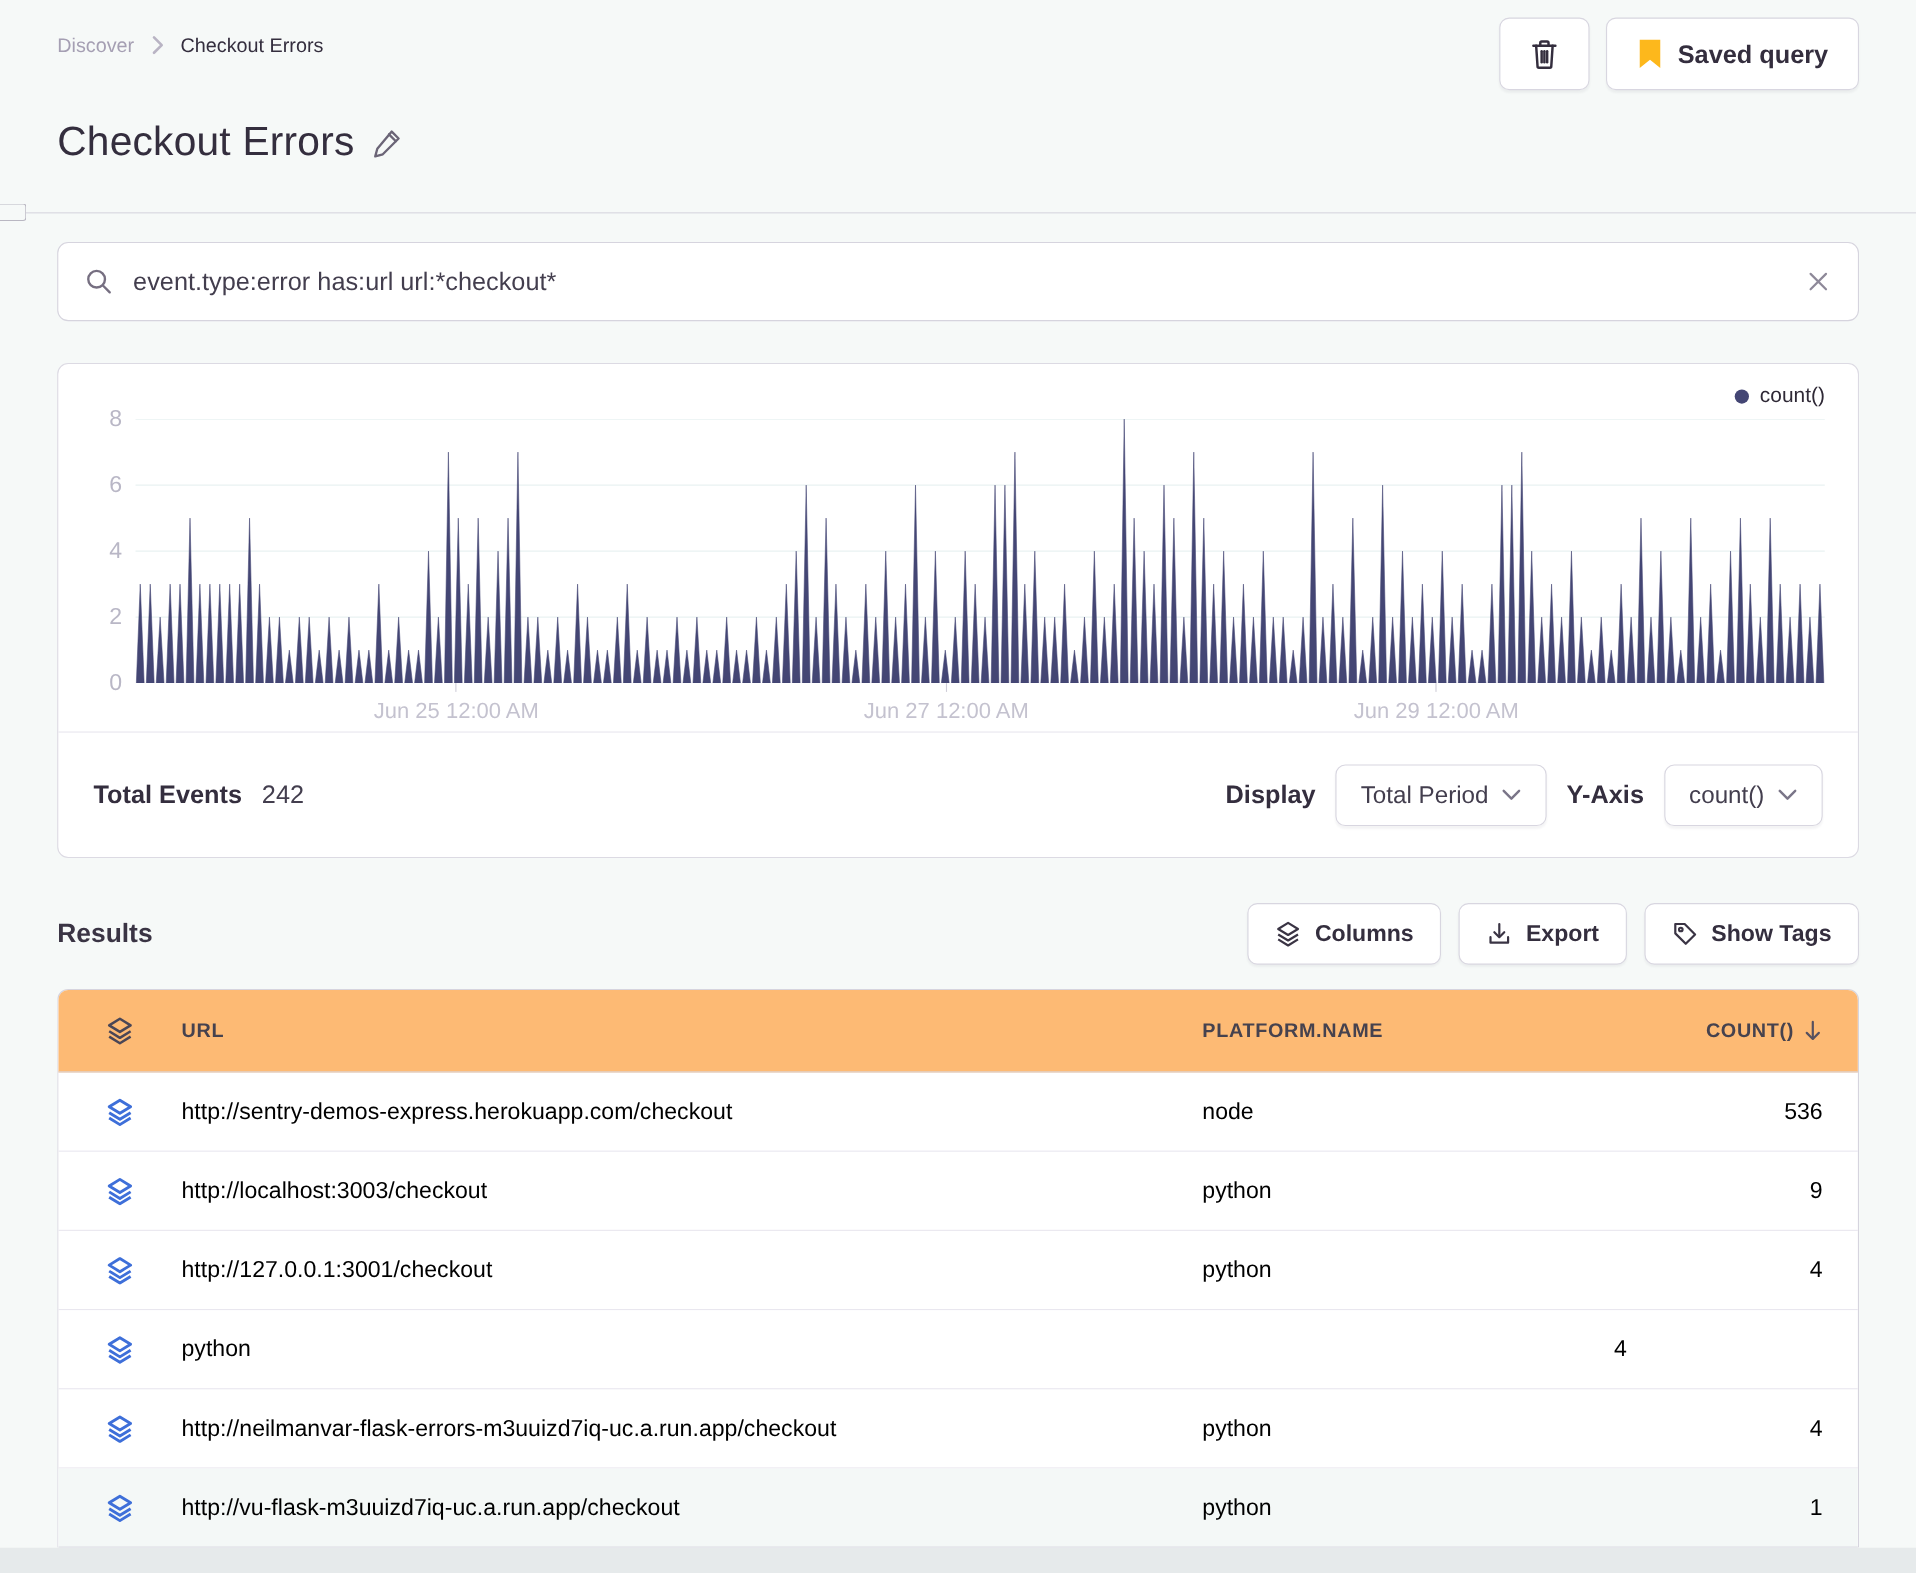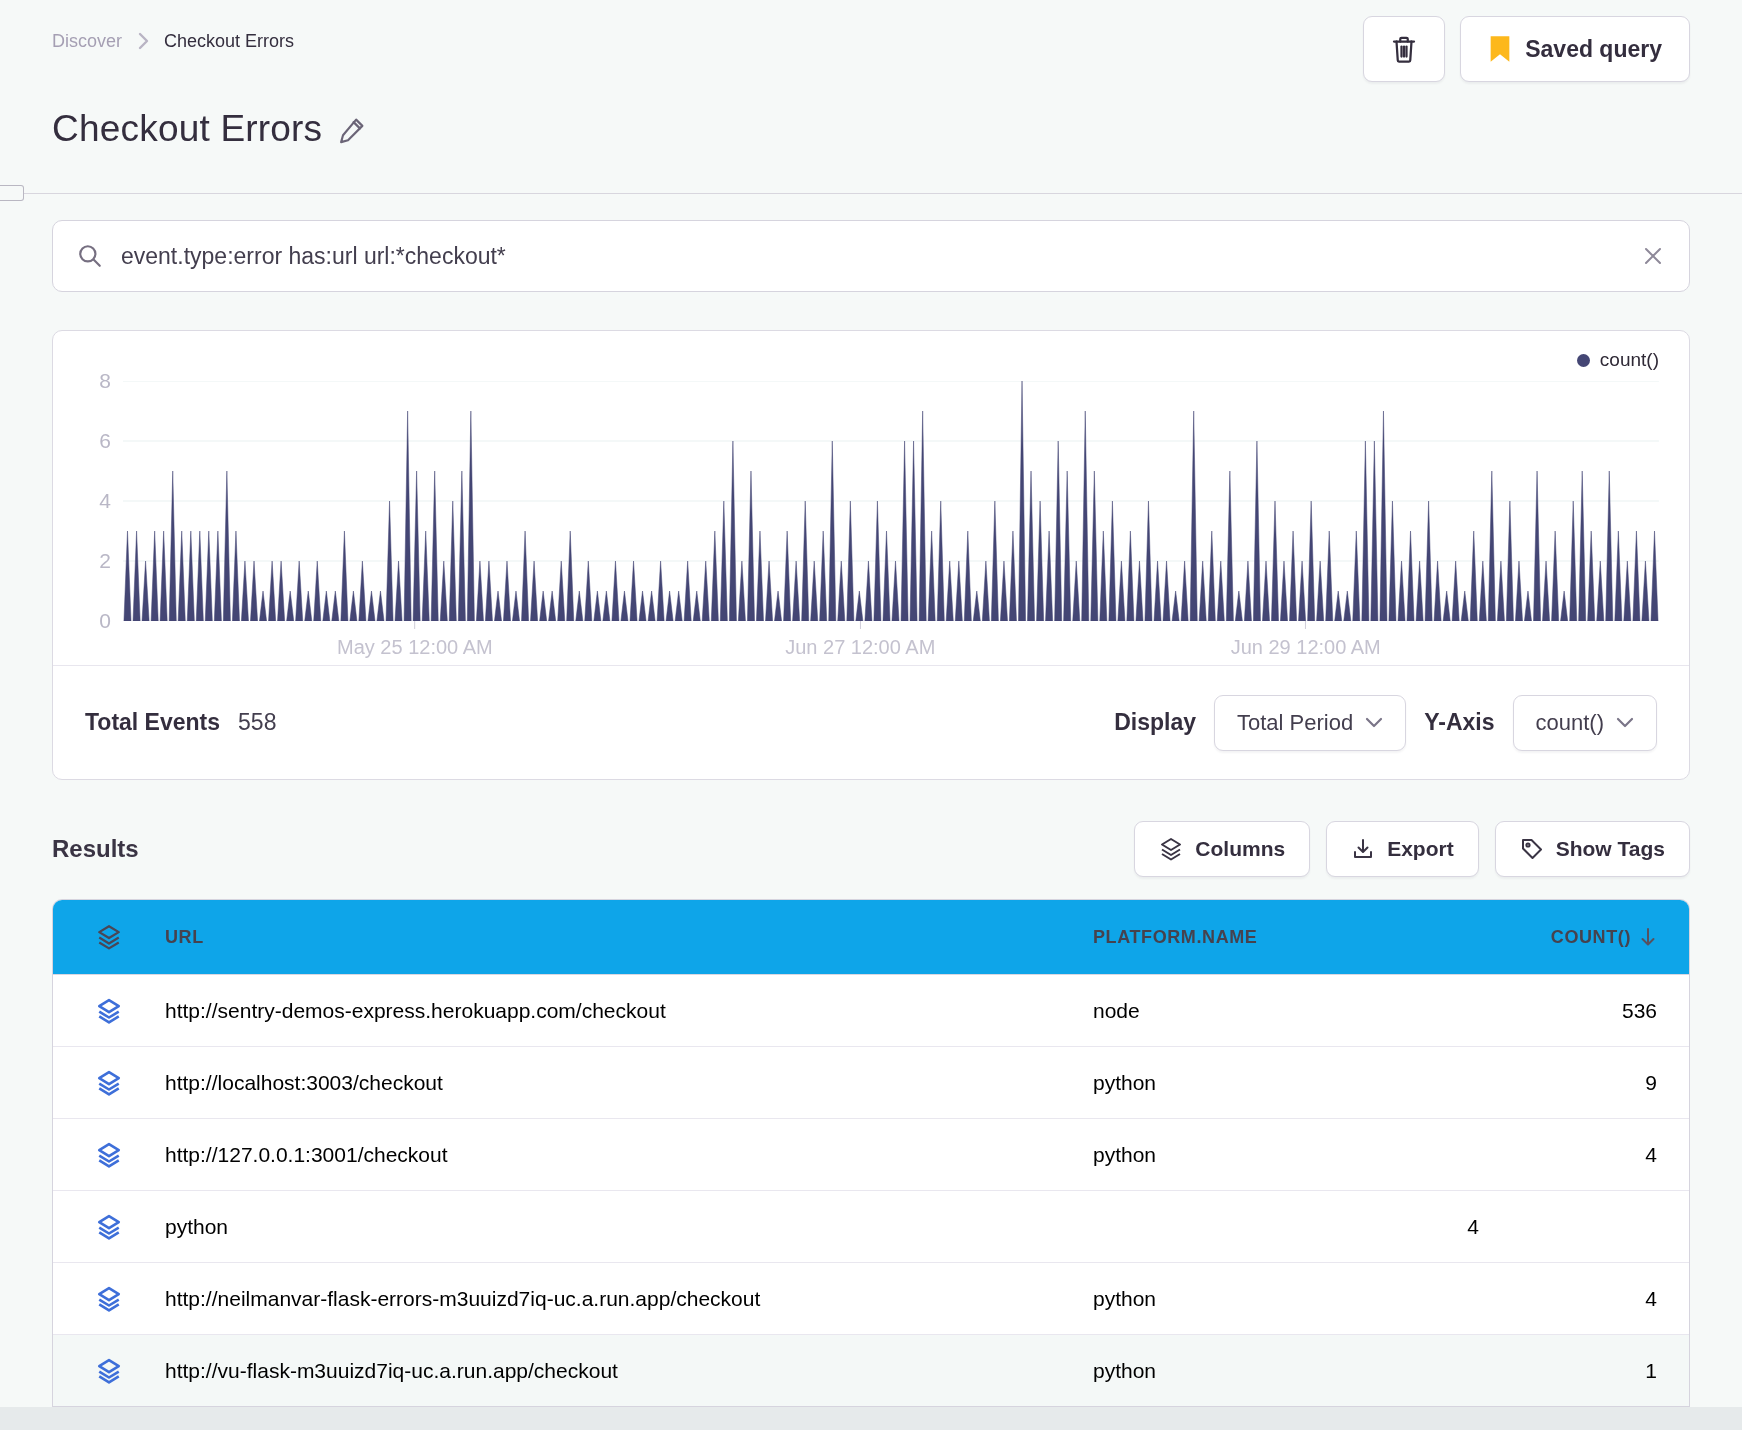--- a/index.html
+++ b/index.html
@@ -64,21 +64,21 @@
   
   .results-row { margin-top:40px; display:flex; justify-content:space-between; align-items:center; height:58px; }
   .results-title { font-size:24px; font-weight:bold; color:#3a3444; }
   .results-actions { display:flex; gap:16px; }
   .small-btn { height:56px; padding:0 24px; font-size:21px; font-weight:bold; gap:12px; }
   .small-btn .bicon { display:flex; color:#3a3444; }
 
   
   .table { margin-top:21px; background:#fff; border:1px solid #d6d4de; border-radius:10px 10px 0 0; border-bottom:none; overflow:hidden; }
   .t-head { display:grid; grid-template-columns:56px 900px 1fr 150px; column-gap:28px; align-items:center;
-            height:75px; padding:0 32px 0 28px; background:#0ea5e9; border-bottom:1px solid #d9d7e1; }
+            height:75px; padding:0 32px 0 28px; background:#fdba74; border-bottom:1px solid #d9d7e1; }
   .t-head .col { font-size:18px; font-weight:bold; letter-spacing:0.6px; color:#46424e; }
   .head-stack { color:#4a4656; display:flex; justify-content:center; cursor:pointer; }
   .col-count { text-align:right; display:flex; justify-content:flex-end; align-items:center; gap:8px; cursor:pointer; }
   .sort-icon { color:#57515f; display:flex; }
   .t-row { display:grid; grid-template-columns:56px 900px 1fr 150px; column-gap:28px; align-items:center;
            height:72px; padding:0 32px 0 28px; border-bottom:1px solid #e9e7ef; font-size:21px; color:#000000; cursor:pointer; }
   .t-row:last-child { background:#f4f8f7; border-bottom:1px solid #d6d4de; }
   .row-stack { color:#3e6fd9; display:flex; justify-content:center; }
   .cell-count { text-align:right; }
   .bottom-band { position:absolute; left:0; bottom:0; width:1742px; height:23px; background:#e6eaeb; }
@@ -173,35 +173,35 @@
                 <line x1="0" x2="1470" y1="60" y2="60" stroke="#e9f2f2" stroke-width="1"></line>
                 <line x1="0" x2="1470" y1="0" y2="0" stroke="#e9f2f2" stroke-width="1"></line>
               </g>
             <path fill="#444674" stroke="#444674" stroke-width="0.5" d="M0.9 240 L4.3 150.0 L7.7 240 Z M9.6 240 L13.0 150.0 L16.4 240 Z M18.2 240 L21.6 180.0 L25.0 240 Z M26.9 240 L30.3 150.0 L33.7 240 Z M35.5 240 L38.9 150.0 L42.3 240 Z M44.2 240 L47.6 90.0 L51.0 240 Z M52.8 240 L56.2 150.0 L59.6 240 Z M61.5 240 L64.9 150.0 L68.3 240 Z M70.1 240 L73.5 150.0 L76.9 240 Z M78.7 240 L82.1 150.0 L85.5 240 Z M87.4 240 L90.8 150.0 L94.2 240 Z M96.0 240 L99.4 90.0 L102.8 240 Z M104.7 240 L108.1 150.0 L111.5 240 Z M113.3 240 L116.7 180.0 L120.1 240 Z M122.0 240 L125.4 180.0 L128.8 240 Z M130.6 240 L134.0 210.0 L137.4 240 Z M139.3 240 L142.7 180.0 L146.1 240 Z M147.9 240 L151.3 180.0 L154.7 240 Z M156.6 240 L160.0 210.0 L163.4 240 Z M165.2 240 L168.6 180.0 L172.0 240 Z M173.9 240 L177.3 210.0 L180.7 240 Z M182.5 240 L185.9 180.0 L189.3 240 Z M191.2 240 L194.6 210.0 L198.0 240 Z M199.8 240 L203.2 210.0 L206.6 240 Z M208.5 240 L211.9 150.0 L215.3 240 Z M217.1 240 L220.5 210.0 L223.9 240 Z M225.7 240 L229.1 180.0 L232.5 240 Z M234.4 240 L237.8 210.0 L241.2 240 Z M243.0 240 L246.4 210.0 L249.8 240 Z M251.7 240 L255.1 120.0 L258.5 240 Z M260.3 240 L263.7 180.0 L267.1 240 Z M269.0 240 L272.4 30.0 L275.8 240 Z M277.6 240 L281.0 90.0 L284.4 240 Z M286.3 240 L289.7 150.0 L293.1 240 Z M294.9 240 L298.3 90.0 L301.7 240 Z M303.6 240 L307.0 180.0 L310.4 240 Z M312.2 240 L315.6 120.0 L319.0 240 Z M320.9 240 L324.3 90.0 L327.7 240 Z M329.5 240 L332.9 30.0 L336.3 240 Z M338.2 240 L341.6 180.0 L345.0 240 Z M346.8 240 L350.2 180.0 L353.6 240 Z M355.5 240 L358.9 210.0 L362.3 240 Z M364.1 240 L367.5 180.0 L370.9 240 Z M372.7 240 L376.1 210.0 L379.5 240 Z M381.4 240 L384.8 150.0 L388.2 240 Z M390.0 240 L393.4 180.0 L396.8 240 Z M398.7 240 L402.1 210.0 L405.5 240 Z M407.3 240 L410.7 210.0 L414.1 240 Z M416.0 240 L419.4 180.0 L422.8 240 Z M424.6 240 L428.0 150.0 L431.4 240 Z M433.3 240 L436.7 210.0 L440.1 240 Z M441.9 240 L445.3 180.0 L448.7 240 Z M450.6 240 L454.0 210.0 L457.4 240 Z M459.2 240 L462.6 210.0 L466.0 240 Z M467.9 240 L471.3 180.0 L474.7 240 Z M476.5 240 L479.9 210.0 L483.3 240 Z M485.2 240 L488.6 180.0 L492.0 240 Z M493.8 240 L497.2 210.0 L500.6 240 Z M502.5 240 L505.9 210.0 L509.3 240 Z M511.1 240 L514.5 180.0 L517.9 240 Z M519.7 240 L523.1 210.0 L526.5 240 Z M528.4 240 L531.8 210.0 L535.2 240 Z M537.0 240 L540.4 180.0 L543.8 240 Z M545.7 240 L549.1 210.0 L552.5 240 Z M554.3 240 L557.7 180.0 L561.1 240 Z M563.0 240 L566.4 150.0 L569.8 240 Z M571.6 240 L575.0 120.0 L578.4 240 Z M580.3 240 L583.7 60.0 L587.1 240 Z M588.9 240 L592.3 180.0 L595.7 240 Z M597.6 240 L601.0 90.0 L604.4 240 Z M606.2 240 L609.6 150.0 L613.0 240 Z M614.9 240 L618.3 180.0 L621.7 240 Z M623.5 240 L626.9 210.0 L630.3 240 Z M632.2 240 L635.6 150.0 L639.0 240 Z M640.8 240 L644.2 180.0 L647.6 240 Z M649.5 240 L652.9 120.0 L656.3 240 Z M658.1 240 L661.5 180.0 L664.9 240 Z M666.7 240 L670.1 150.0 L673.5 240 Z M675.4 240 L678.8 60.0 L682.2 240 Z M684.0 240 L687.4 180.0 L690.8 240 Z M692.7 240 L696.1 120.0 L699.5 240 Z M701.3 240 L704.7 210.0 L708.1 240 Z M710.0 240 L713.4 180.0 L716.8 240 Z M718.6 240 L722.0 120.0 L725.4 240 Z M727.3 240 L730.7 150.0 L734.1 240 Z M735.9 240 L739.3 180.0 L742.7 240 Z M744.6 240 L748.0 60.0 L751.4 240 Z M753.2 240 L756.6 60.0 L760.0 240 Z M761.9 240 L765.3 30.0 L768.7 240 Z M770.5 240 L773.9 150.0 L777.3 240 Z M779.2 240 L782.6 120.0 L786.0 240 Z M787.8 240 L791.2 180.0 L794.6 240 Z M796.5 240 L799.9 180.0 L803.3 240 Z M805.1 240 L808.5 150.0 L811.9 240 Z M813.7 240 L817.1 210.0 L820.5 240 Z M822.4 240 L825.8 180.0 L829.2 240 Z M831.0 240 L834.4 120.0 L837.8 240 Z M839.7 240 L843.1 180.0 L846.5 240 Z M848.3 240 L851.7 150.0 L855.1 240 Z M857.0 240 L860.4 0.0 L863.8 240 Z M865.6 240 L869.0 90.0 L872.4 240 Z M874.3 240 L877.7 120.0 L881.1 240 Z M882.9 240 L886.3 150.0 L889.7 240 Z M891.6 240 L895.0 60.0 L898.4 240 Z M900.2 240 L903.6 90.0 L907.0 240 Z M908.9 240 L912.3 180.0 L915.7 240 Z M917.5 240 L920.9 30.0 L924.3 240 Z M926.2 240 L929.6 90.0 L933.0 240 Z M934.8 240 L938.2 150.0 L941.6 240 Z M943.5 240 L946.9 120.0 L950.3 240 Z M952.1 240 L955.5 180.0 L958.9 240 Z M960.7 240 L964.1 150.0 L967.5 240 Z M969.4 240 L972.8 180.0 L976.2 240 Z M978.0 240 L981.4 120.0 L984.8 240 Z M986.7 240 L990.1 180.0 L993.5 240 Z M995.3 240 L998.7 180.0 L1002.1 240 Z M1004.0 240 L1007.4 210.0 L1010.8 240 Z M1012.6 240 L1016.0 180.0 L1019.4 240 Z M1021.3 240 L1024.7 30.0 L1028.1 240 Z M1029.9 240 L1033.3 180.0 L1036.7 240 Z M1038.6 240 L1042.0 150.0 L1045.4 240 Z M1047.2 240 L1050.6 180.0 L1054.0 240 Z M1055.9 240 L1059.3 90.0 L1062.7 240 Z M1064.5 240 L1067.9 210.0 L1071.3 240 Z M1073.2 240 L1076.6 180.0 L1080.0 240 Z M1081.8 240 L1085.2 60.0 L1088.6 240 Z M1090.5 240 L1093.9 180.0 L1097.3 240 Z M1099.1 240 L1102.5 120.0 L1105.9 240 Z M1107.7 240 L1111.1 180.0 L1114.5 240 Z M1116.4 240 L1119.8 150.0 L1123.2 240 Z M1125.0 240 L1128.4 180.0 L1131.8 240 Z M1133.7 240 L1137.1 120.0 L1140.5 240 Z M1142.3 240 L1145.7 180.0 L1149.1 240 Z M1151.0 240 L1154.4 150.0 L1157.8 240 Z M1159.6 240 L1163.0 210.0 L1166.4 240 Z M1168.3 240 L1171.7 210.0 L1175.1 240 Z M1176.9 240 L1180.3 150.0 L1183.7 240 Z M1185.6 240 L1189.0 60.0 L1192.4 240 Z M1194.2 240 L1197.6 60.0 L1201.0 240 Z M1202.9 240 L1206.3 30.0 L1209.7 240 Z M1211.5 240 L1214.9 120.0 L1218.3 240 Z M1220.2 240 L1223.6 180.0 L1227.0 240 Z M1228.8 240 L1232.2 150.0 L1235.6 240 Z M1237.5 240 L1240.9 180.0 L1244.3 240 Z M1246.1 240 L1249.5 120.0 L1252.9 240 Z M1254.7 240 L1258.1 180.0 L1261.5 240 Z M1263.4 240 L1266.8 210.0 L1270.2 240 Z M1272.0 240 L1275.4 180.0 L1278.8 240 Z M1280.7 240 L1284.1 210.0 L1287.5 240 Z M1289.3 240 L1292.7 150.0 L1296.1 240 Z M1298.0 240 L1301.4 180.0 L1304.8 240 Z M1306.6 240 L1310.0 90.0 L1313.4 240 Z M1315.3 240 L1318.7 180.0 L1322.1 240 Z M1323.9 240 L1327.3 120.0 L1330.7 240 Z M1332.6 240 L1336.0 180.0 L1339.4 240 Z M1341.2 240 L1344.6 210.0 L1348.0 240 Z M1349.9 240 L1353.3 90.0 L1356.7 240 Z M1358.5 240 L1361.9 180.0 L1365.3 240 Z M1367.2 240 L1370.6 150.0 L1374.0 240 Z M1375.8 240 L1379.2 210.0 L1382.6 240 Z M1384.5 240 L1387.9 120.0 L1391.3 240 Z M1393.1 240 L1396.5 90.0 L1399.9 240 Z M1401.7 240 L1405.1 150.0 L1408.5 240 Z M1410.4 240 L1413.8 180.0 L1417.2 240 Z M1419.0 240 L1422.4 90.0 L1425.8 240 Z M1427.7 240 L1431.1 150.0 L1434.5 240 Z M1436.3 240 L1439.7 180.0 L1443.1 240 Z M1445.0 240 L1448.4 150.0 L1451.8 240 Z M1453.6 240 L1457.0 180.0 L1460.4 240 Z M1462.3 240 L1465.7 150.0 L1469.1 240 Z "></path>
           </svg>
         </div>
       </div>
       <div class="x-axis">
         <div class="x-tick" style="left: 19%;">
             <span class="mark"></span>
-            <span class="lbl">May 25 12:00 AM</span>
+            <span class="lbl">Jun 25 12:00 AM</span>
           </div>
         <div class="x-tick" style="left: 48%;">
             <span class="mark"></span>
             <span class="lbl">Jun 27 12:00 AM</span>
           </div>
         <div class="x-tick" style="left: 77%;">
             <span class="mark"></span>
             <span class="lbl">Jun 29 12:00 AM</span>
           </div>
       </div>
       <div class="chart-footer">
         <div class="total-events">
           <span class="lab">Total Events</span>
-          <span class="val">558</span>
+          <span class="val">242</span>
         </div>
         <div class="footer-controls">
           <span class="ctl-label">Display</span>
           <button class="btn dropdown">
             <span>Total Period</span>
             <span class="chev">
               <svg width="18" height="12" viewBox="0 0 18 12" fill="none" stroke="currentColor" stroke-width="2.2" stroke-linecap="round" stroke-linejoin="round">
                   <polyline points="2,2 9,9 16,2"></polyline>
                 </svg>
             </span>

